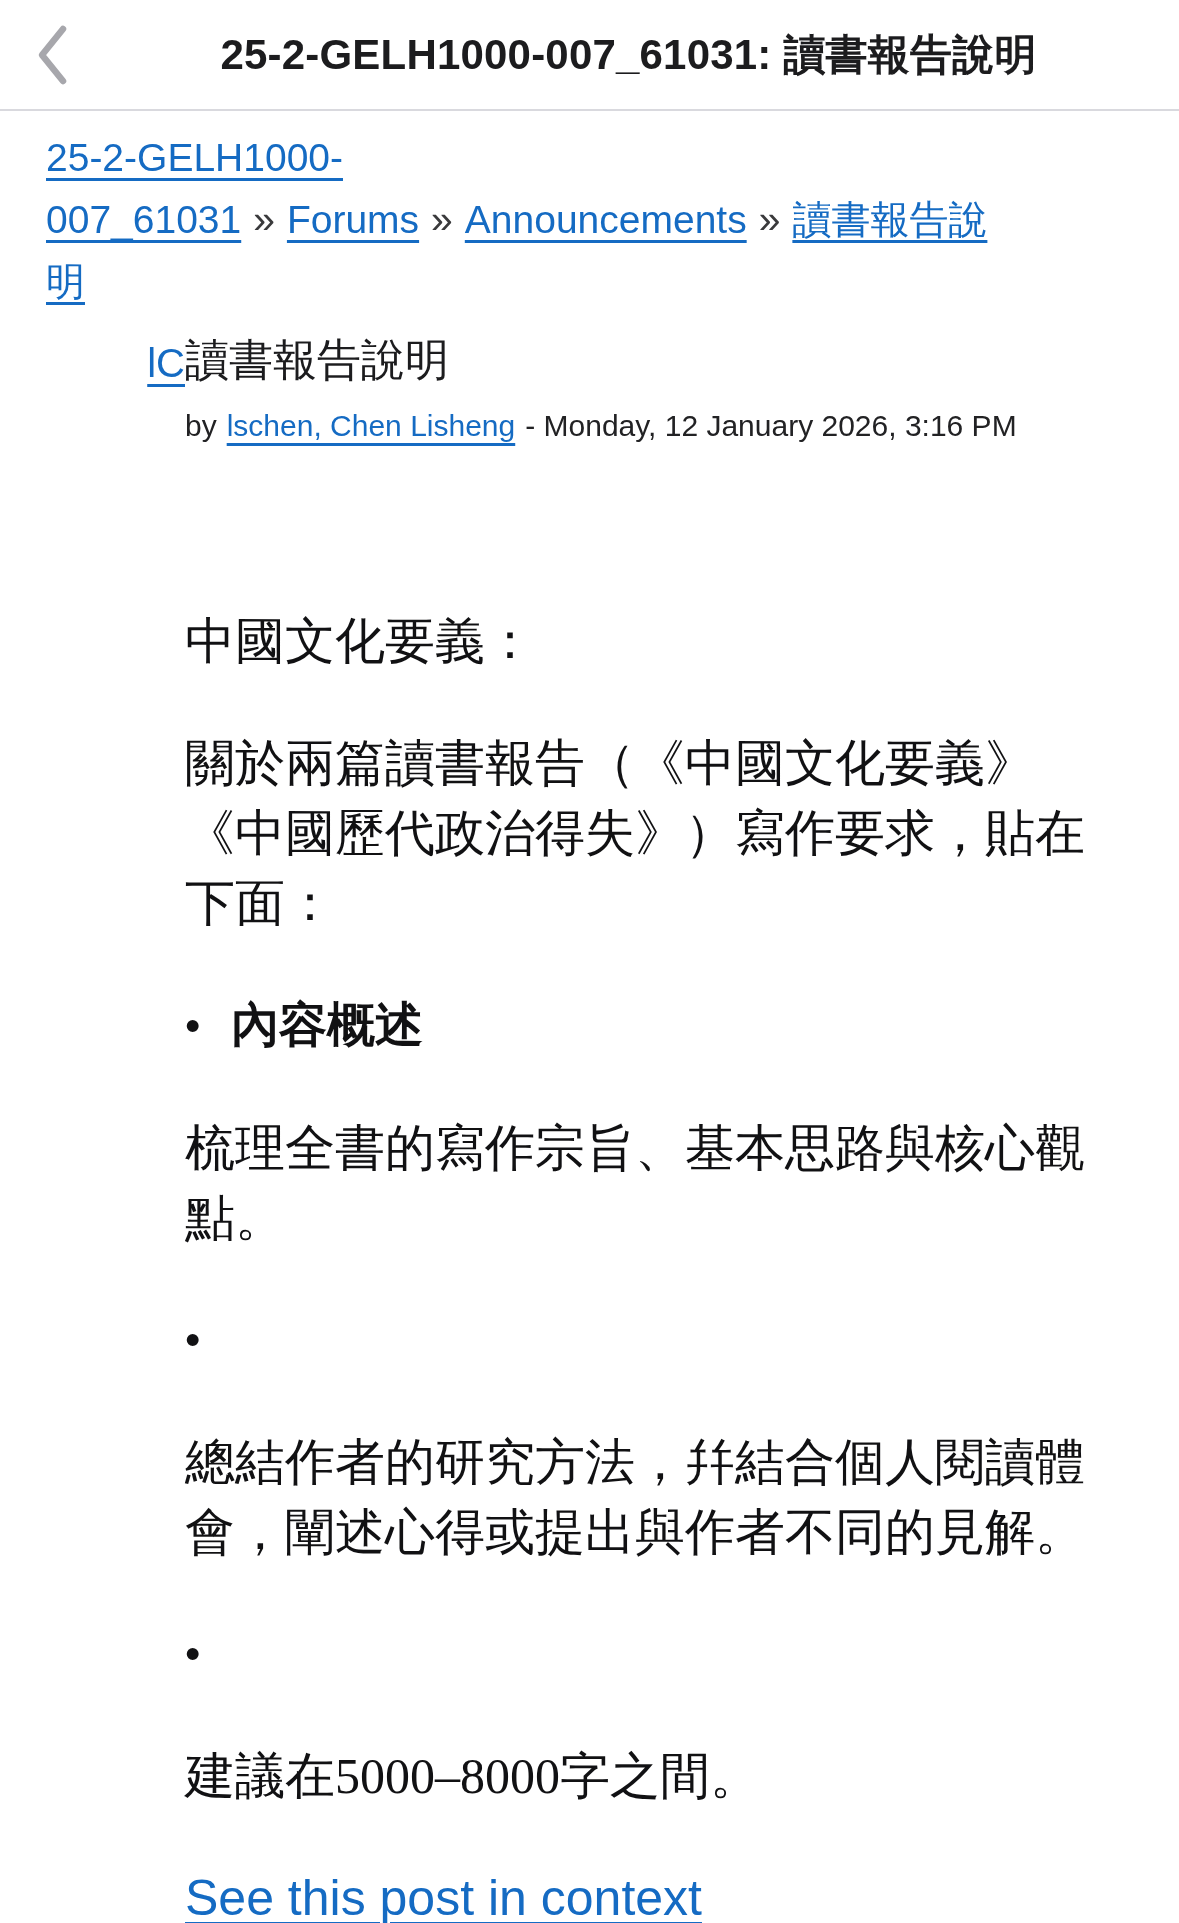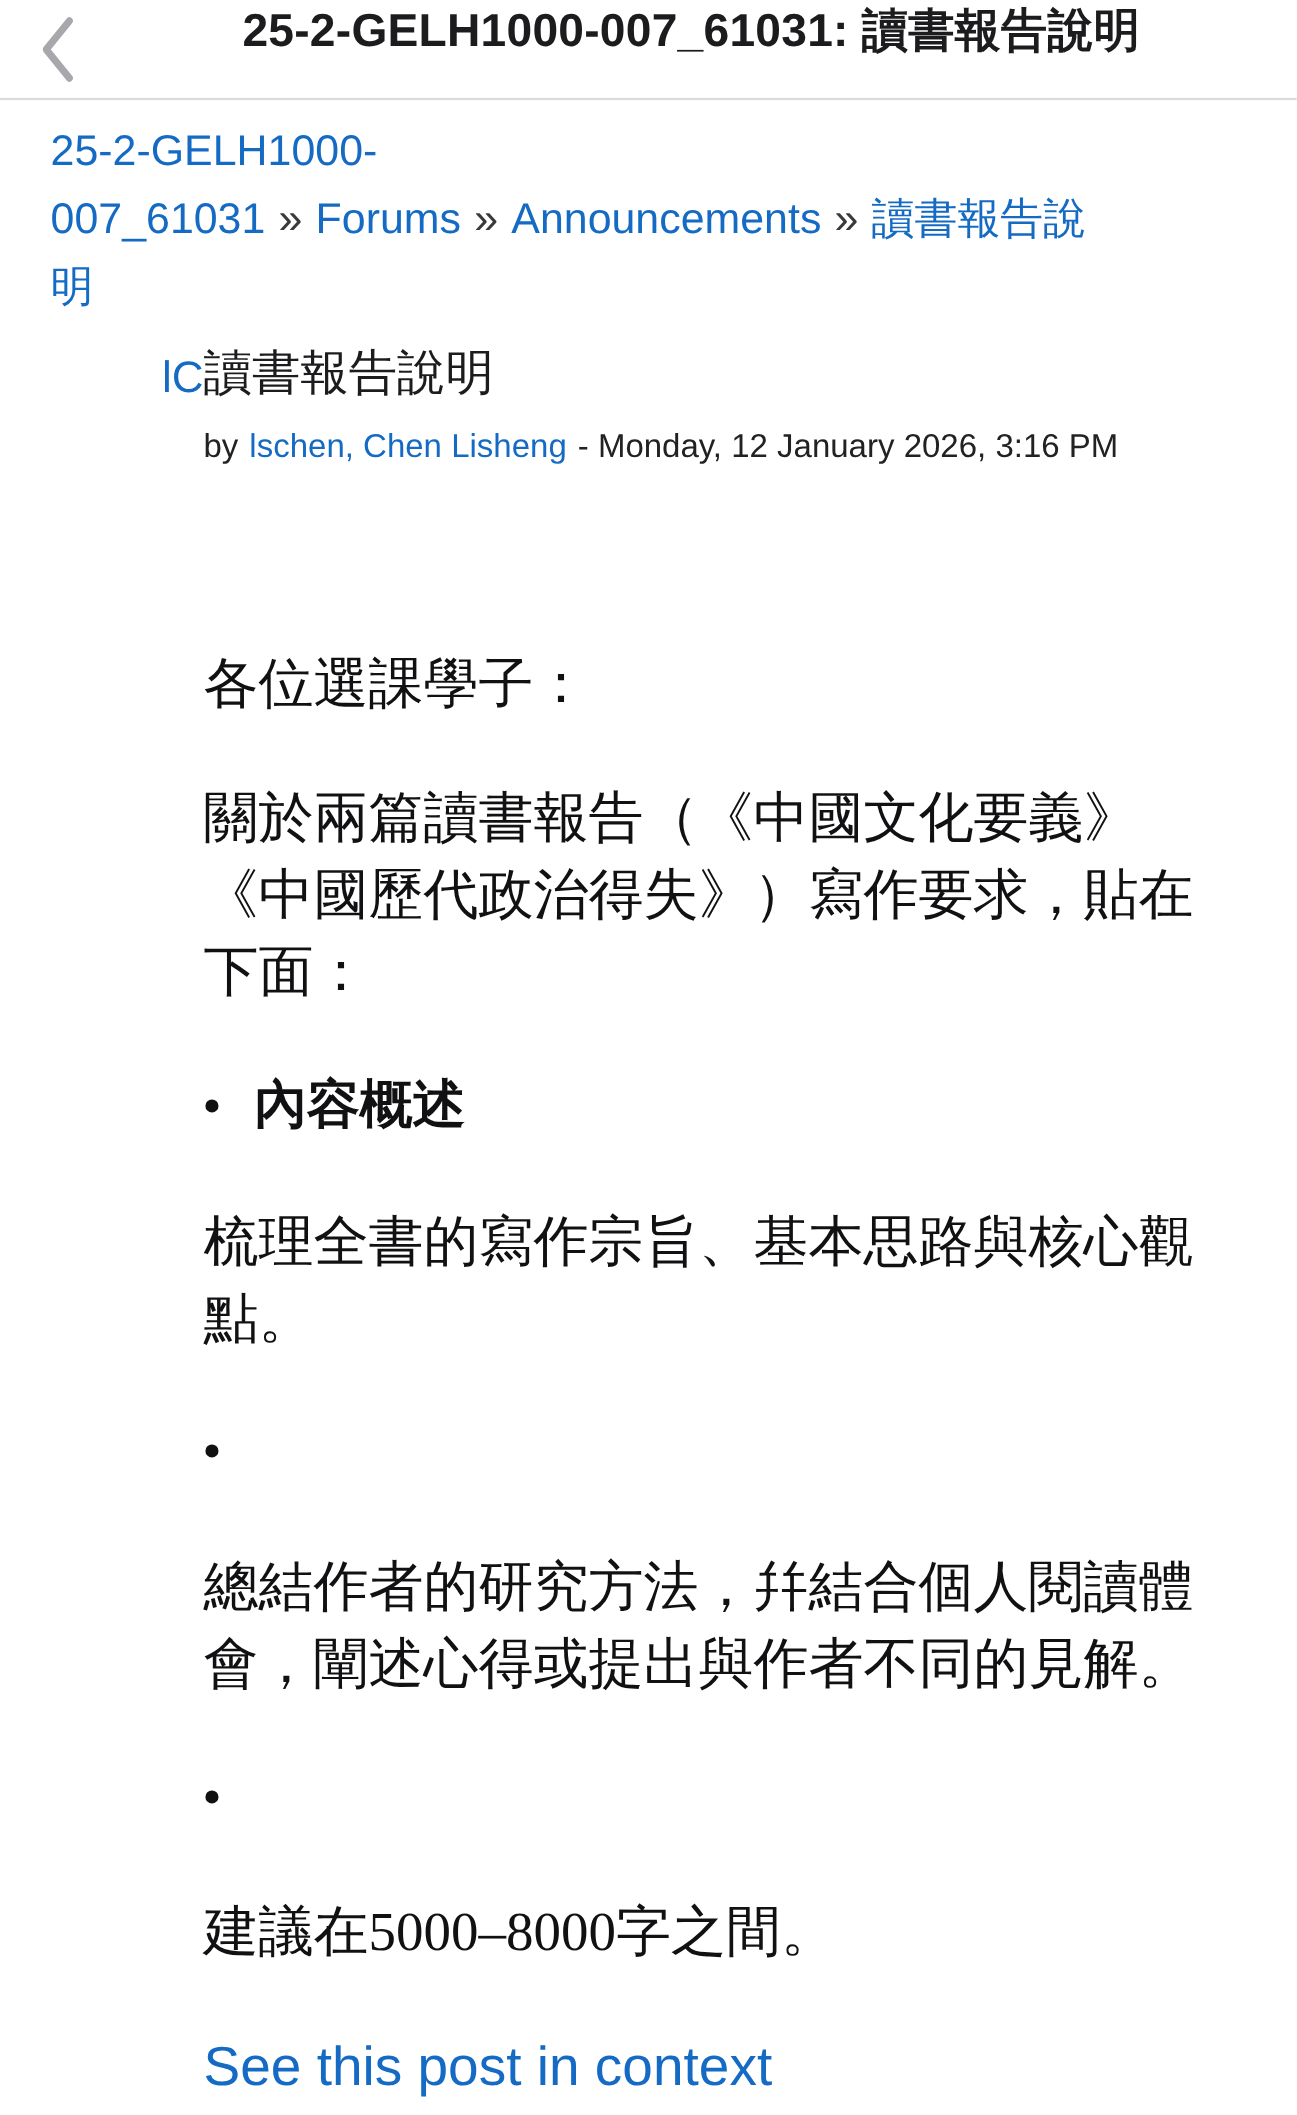--- a/index.html
+++ b/index.html
@@ -19,21 +19,22 @@
   .page{
     width:1179px;
     min-height:1923px;
     background:var(--bg);
     overflow:hidden;
   }
 
   
   .navbar{
     display:flex;
-    height:91px;
+    align-items:center;
+    height:111px;
     border-bottom:2px solid var(--divider);
   }
   .back-btn{
     width:104px;
     height:100%;
     display:flex;
     align-items:center;
     justify-content:center;
     background:none;
     border:none;
@@ -55,20 +56,21 @@
 
   
   .breadcrumb{
     margin:16px 46px 0 46px;
     max-width:980px;
     font-size:39px;
     line-height:62px;
   }
   a, .linklike{
     color:var(--link);
+    text-decoration:underline;
     text-decoration-thickness:3px;
     text-underline-offset:7px;
     cursor:pointer;
   }
   .breadcrumb .sep{
     color:#3a3a3c;
     margin:0 12px;
     text-decoration:none;
   }
 
@@ -160,21 +162,21 @@
       <a class="avatar-link">lC</a>
     </div>
     <div class="post-main">
       <h2 class="post-subject">讀書報告說明</h2>
 
       <div class="post-byline">
         <span>by</span><a class="author-link">lschen, Chen Lisheng</a><span>- Monday, 12 January 2026, 3:16 PM</span>
       </div>
 
       <div class="post-body">
-        <p class="greeting">各位選課學子：</p>
+        <p class="greeting">中國文化要義：</p>
 
         <p>關於兩篇讀書報告（《中國文化要義》《中國歷代政治得失》）寫作要求，貼在下面：</p>
 
         <div class="bullet">
           <span class="marker">•</span>
           <strong>內容概述</strong>
         </div>
         <p>梳理全書的寫作宗旨、基本思路與核心觀點。</p>
 
         <div class="bullet">

